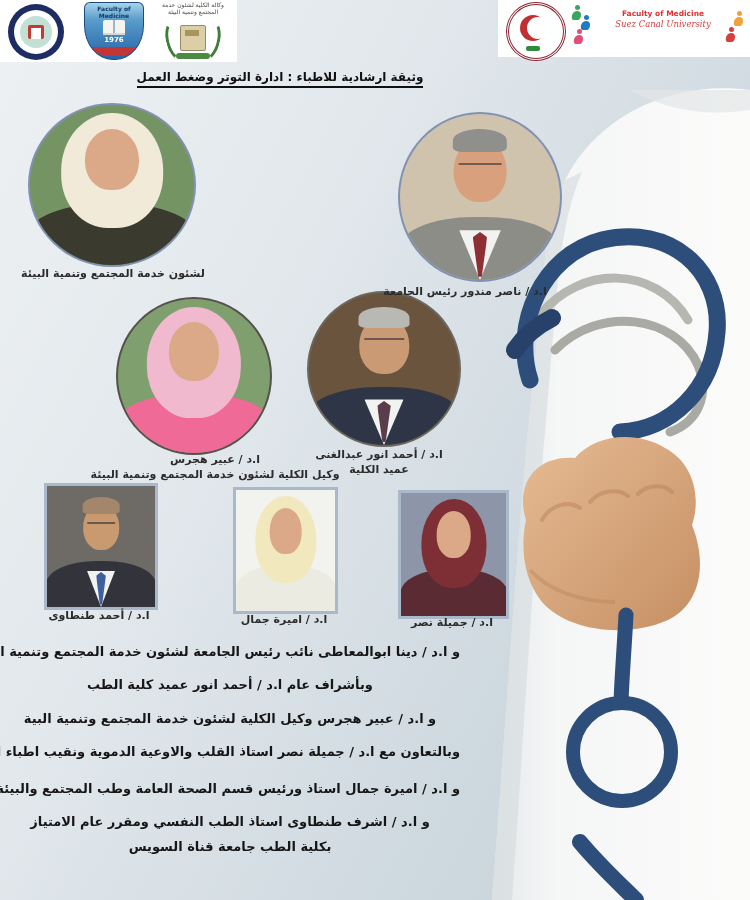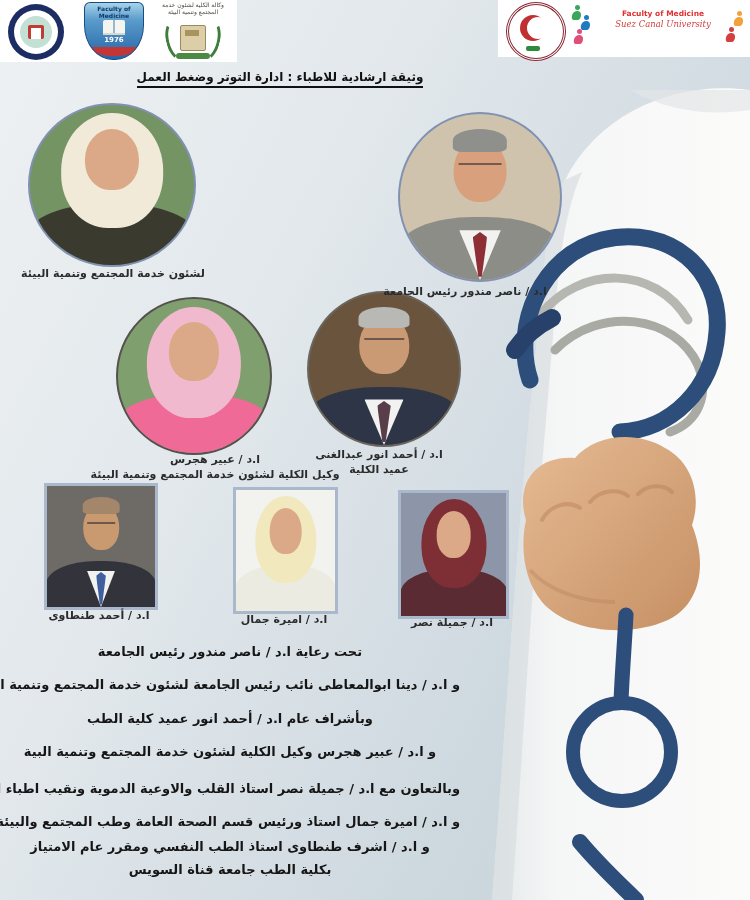--- a/index.html
+++ b/index.html
@@ -259,21 +259,20 @@
   <div class="cap cap6">
     <div>ا.د / اميرة جمال</div>
 
   </div>
   <div class="cap cap7">
     <div>ا.د / جميلة نصر</div>
 
   </div>
 
   <div class="footer">
-    <div class="fline">تحت رعاية ا.د / ناصر مندور رئيس الجامعة</div>
     <div class="fline">و ا.د / دينا ابوالمعاطى نائب رئيس الجامعة لشئون خدمة المجتمع وتنمية البيئة</div>
     <div class="fline">وبأشراف عام ا.د / أحمد انور عميد كلية الطب</div>
     <div class="fline">و ا.د / عبير هجرس وكيل الكلية لشئون خدمة المجتمع وتنمية البية</div>
     <div class="fline">وبالتعاون مع ا.د / جميلة نصر استاذ القلب والاوعية الدموية ونقيب اطباء الاسماعيلية</div>
     <div class="fline">و ا.د / اميرة جمال  استاذ ورئيس قسم الصحة العامة وطب المجتمع والبيئة وطب الصناعات</div>
     <div class="fline">و ا.د / اشرف طنطاوى استاذ الطب النفسي ومقرر عام الامتياز</div>
     <div class="fline">بكلية الطب جامعة قناة السويس</div>
   </div>
 
 </div>

